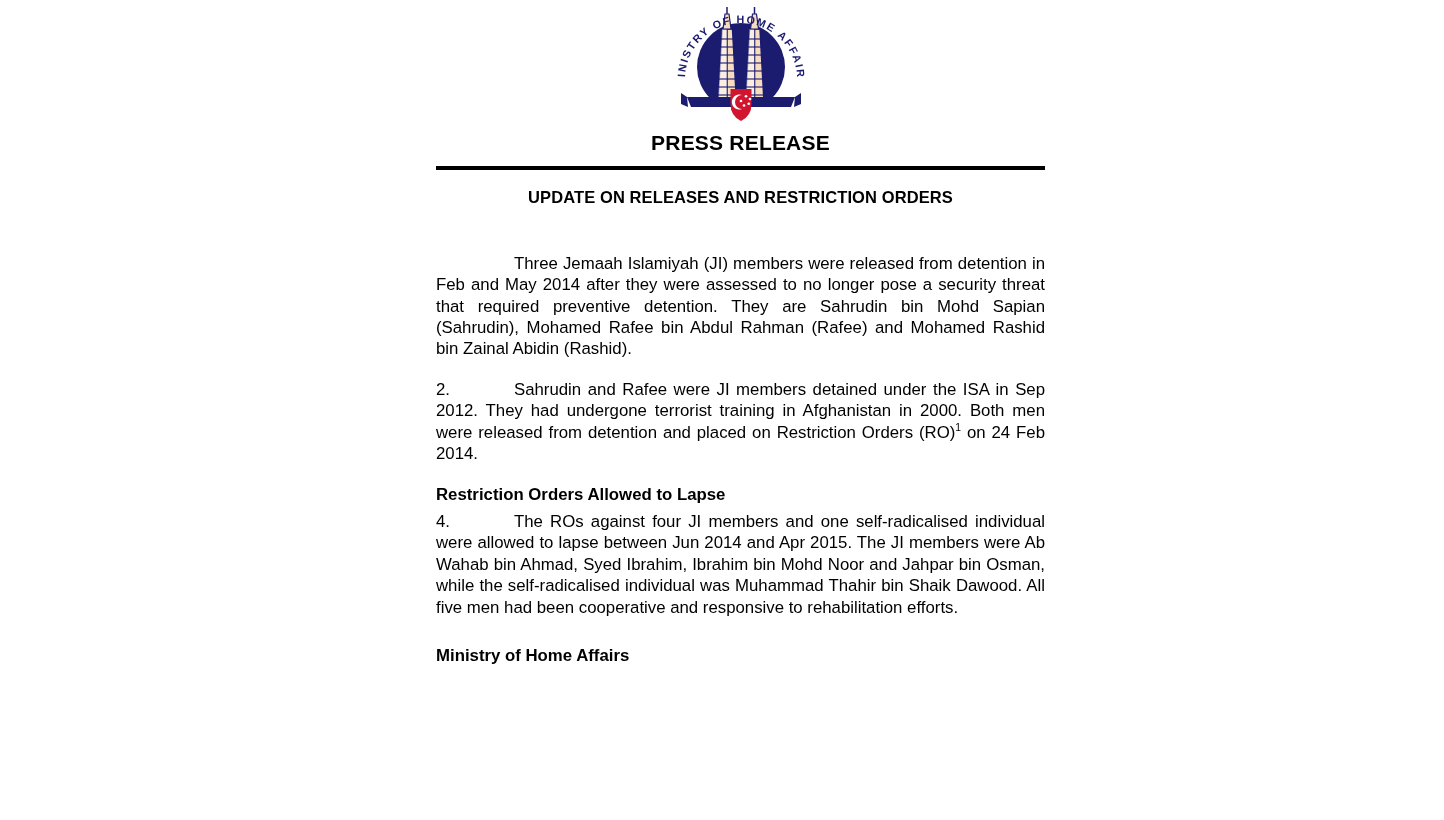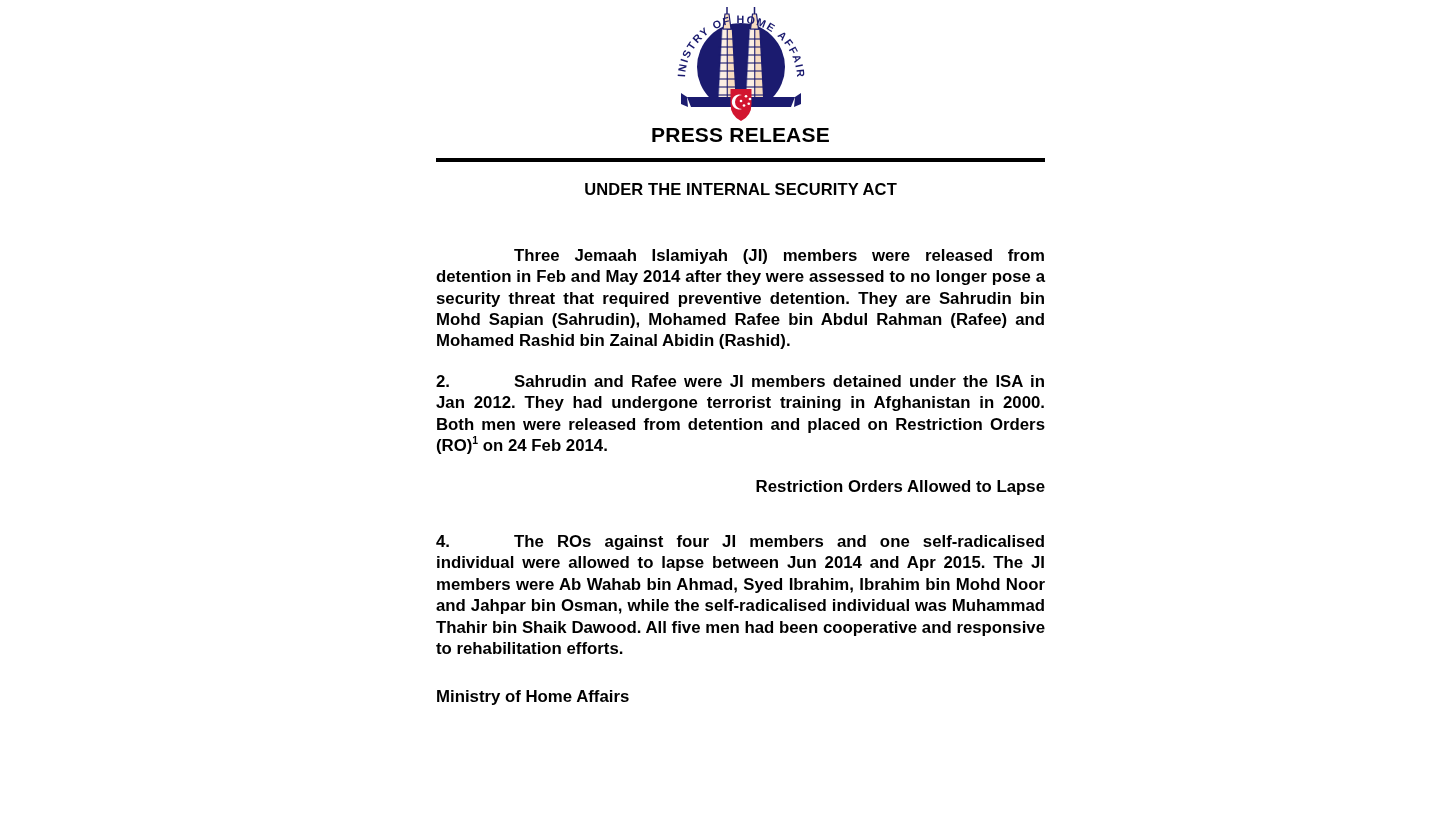--- a/index.html
+++ b/index.html
@@ -39,21 +39,21 @@
   .crest {
     width: 150px;
     height: 118px;
     margin: 0 auto;
     display: block;
   }
   .press-release {
     font-size: 21px;
     font-weight: bold;
     letter-spacing: 0.2px;
-    margin-top: 1px;
+    margin-top: 9px;
     line-height: 1.1;
   }
   .rule {
     margin-top: 12px;
     height: 4px;
     background: #000000;
     width: 100%;
   }
 
   
@@ -70,37 +70,36 @@
   .body-copy {
     margin-top: 44px;
     font-size: 16.8px;
     line-height: 1.275;
   }
   .para {
     text-align: justify;
     text-justify: inter-word;
     margin: 0 0 19px 0;
     position: relative;
-    font-weight: bold;
   }
   .para.lead {
     text-indent: 78px;
   }
   .para.numbered {
     padding-left: 0;
   }
   .para.numbered .num {
     display: inline-block;
     width: 78px;
   }
   .subhead {
     font-weight: bold;
     font-size: 16.8px;
-    margin: 0 0 34px 0;
-    text-align: right;
+    margin: 0 0 6px 0;
+    text-align: left;
     line-height: 1.275;
   }
   sup.fn {
     font-size: 0.62em;
     vertical-align: super;
     line-height: 0;
   }
 
   
   .signature {
@@ -182,28 +181,28 @@
           <textPath href="#ringArc" startOffset="50%" text-anchor="middle">MINISTRY OF HOME AFFAIRS</textPath>
         </text>
       </svg>
 
       <div class="press-release">PRESS RELEASE</div>
 
       <div class="rule"></div>
     </div>
 
     <div class="doc-title">
-      <div>UNDER THE INTERNAL SECURITY ACT</div>
+      <div>UPDATE ON RELEASES AND RESTRICTION ORDERS</div>
     </div>
 
     <div class="body-copy">
 
       <p class="para lead">Three Jemaah Islamiyah (JI) members were released from detention in Feb and May 2014 after they were assessed to no longer pose a security threat that required preventive detention.  They are Sahrudin bin Mohd Sapian (Sahrudin), Mohamed Rafee bin Abdul Rahman (Rafee) and Mohamed Rashid bin Zainal Abidin (Rashid).</p>
 
-      <p class="para numbered"><span class="num">2.</span><span>Sahrudin and Rafee were JI members detained under the ISA in Jan 2012.  They had undergone terrorist training in Afghanistan in 2000.  Both men were released from detention and placed on Restriction Orders (RO)</span><sup class="fn">1</sup><span> on 24 Feb 2014.</span></p>
+      <p class="para numbered"><span class="num">2.</span><span>Sahrudin and Rafee were JI members detained under the ISA in Sep 2012.  They had undergone terrorist training in Afghanistan in 2000.  Both men were released from detention and placed on Restriction Orders (RO)</span><sup class="fn">1</sup><span> on 24 Feb 2014.</span></p>
 
 
       <p class="subhead">Restriction Orders Allowed to Lapse</p>
 
       <p class="para numbered"><span class="num">4.</span><span>The ROs against four JI members and one self-radicalised individual were allowed to lapse between Jun 2014 and Apr 2015.  The JI members were Ab Wahab bin Ahmad, Syed Ibrahim, Ibrahim bin Mohd Noor and Jahpar bin Osman, while the self-radicalised individual was Muhammad Thahir bin Shaik Dawood.  All five men had been cooperative and responsive to rehabilitation efforts.</span></p>
     </div>
 
     <div class="signature">
       <div>Ministry of Home Affairs</div>
     </div>

